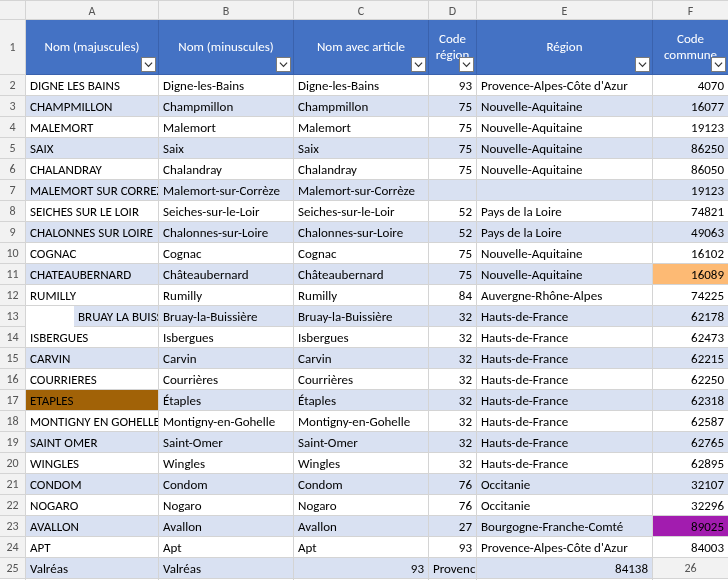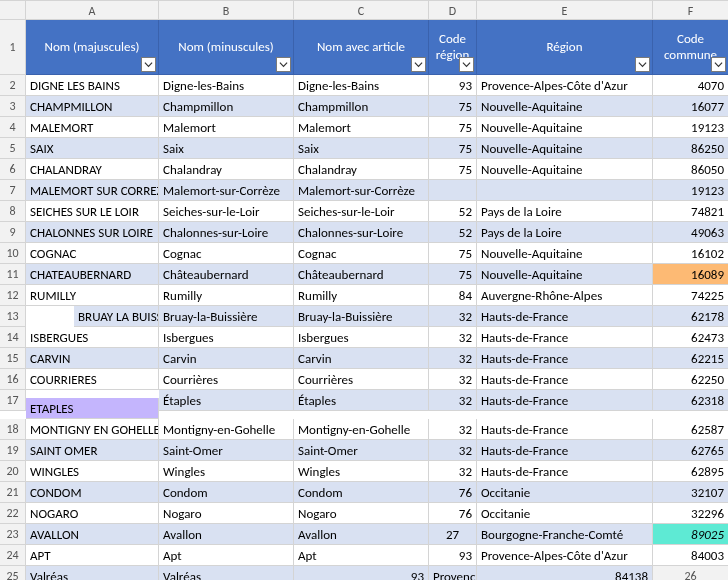--- a/index.html
+++ b/index.html
@@ -251,21 +251,21 @@
     <div class="td banded-cell" style="background: rgb(217, 225, 242);">Hauts-de-France</div>
     <div class="td num banded-cell" style="background: rgb(217, 225, 242);">62215</div>
     <div class="rownum">16</div>
     <div class="td">COURRIERES</div>
     <div class="td">Courrières</div>
     <div class="td">Courrières</div>
     <div class="td num">32</div>
     <div class="td">Hauts-de-France</div>
     <div class="td num">62250</div>
     <div class="rownum">17</div>
-    <div class="td banded-cell" style="background: #c4b5fd; margin-top: 8px;">ETAPLES</div>
+    <div class="td banded-cell" style="background: #a16207;">ETAPLES</div>
     <div class="td banded-cell" style="background: rgb(217, 225, 242);">Étaples</div>
     <div class="td banded-cell" style="background: rgb(217, 225, 242);">Étaples</div>
     <div class="td num banded-cell" style="background: rgb(217, 225, 242);">32</div>
     <div class="td banded-cell" style="background: rgb(217, 225, 242);">Hauts-de-France</div>
     <div class="td num banded-cell" style="background: rgb(217, 225, 242);">62318</div>
     <div class="rownum">18</div>
     <div class="td">MONTIGNY EN GOHELLE</div>
     <div class="td">Montigny-en-Gohelle</div>
     <div class="td">Montigny-en-Gohelle</div>
     <div class="td num">32</div>
@@ -296,23 +296,23 @@
     <div class="td">NOGARO</div>
     <div class="td">Nogaro</div>
     <div class="td">Nogaro</div>
     <div class="td num">76</div>
     <div class="td">Occitanie</div>
     <div class="td num">32296</div>
     <div class="rownum">23</div>
     <div class="td banded-cell" style="background: rgb(217, 225, 242);">AVALLON</div>
     <div class="td banded-cell" style="background: rgb(217, 225, 242);">Avallon</div>
     <div class="td banded-cell" style="background: rgb(217, 225, 242);">Avallon</div>
-    <div class="td num banded-cell" style="background: rgb(217, 225, 242); text-align: center;">27</div>
+    <div class="td num banded-cell" style="background: rgb(217, 225, 242);">27</div>
     <div class="td banded-cell" style="background: rgb(217, 225, 242);">Bourgogne-Franche-Comté</div>
-    <div class="td num banded-cell" style="background: #5eead4; font-style: italic;">89025</div>
+    <div class="td num banded-cell" style="background: #a21caf;">89025</div>
     <div class="rownum">24</div>
     <div class="td">APT</div>
     <div class="td">Apt</div>
     <div class="td">Apt</div>
     <div class="td num">93</div>
     <div class="td">Provence-Alpes-Côte d'Azur</div>
     <div class="td num">84003</div>
     <div class="rownum">25</div>
     <div class="td banded-cell" style="background: rgb(217, 225, 242);">Valréas</div>
     <div class="td banded-cell" style="background: rgb(217, 225, 242);">Valréas</div>

